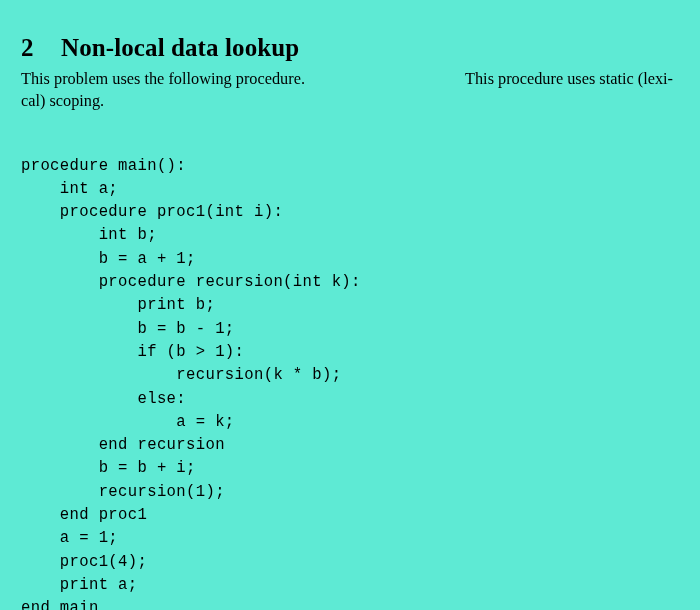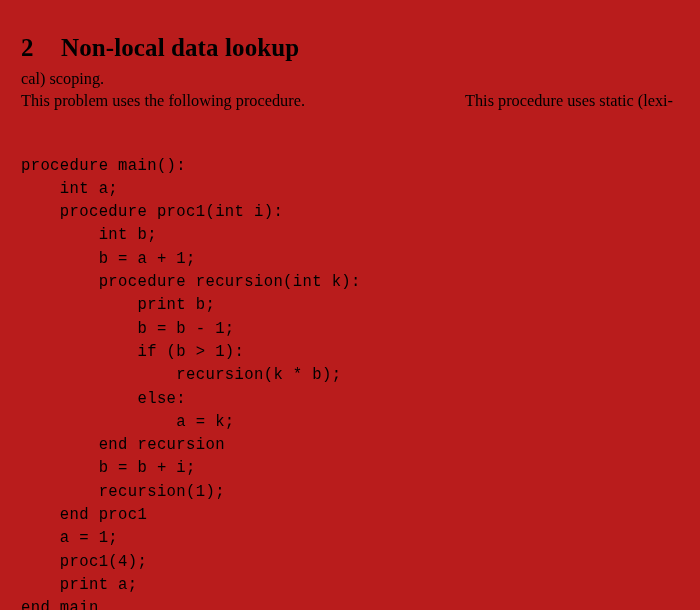--- a/index.html
+++ b/index.html
@@ -13,21 +13,21 @@
     height: 610px;
     overflow: hidden;
     color: #000000;
     font-family: "Liberation Serif", "DejaVu Serif", serif;
     -webkit-font-smoothing: antialiased;
   }
   .page {
     position: relative;
     width: 700px;
     height: 610px;
-    background: #b91c1c;
+    background: #5eead4;
     box-sizing: border-box;
     padding: 16px;
   }
 
   
   .section-heading {
     position: absolute;
     left: 21px;
     top: 16px;
     font-family: "Liberation Serif", "DejaVu Serif", serif;
@@ -93,22 +93,22 @@
 </head>
 <body>
 
 <div class="page">
 
   <h1 class="section-heading">
     <span class="sec-num">2</span><span class="sec-title">Non-local data lookup</span>
   </h1>
 
   <div class="body-paragraph">
-    <span class="pline">cal) scoping.</span>
     <span class="pline line-justify">
       <span>This problem uses the following procedure.</span>
         <span>This procedure uses static (lexi-</span>
     </span>
+    <span class="pline">cal) scoping.</span>
   </div>
 
   <pre class="code-listing"><span class="code-line">procedure main():</span><span class="code-line">    int a;</span><span class="code-line">    procedure proc1(int i):</span><span class="code-line">        int b;</span><span class="code-line">        b = a + 1;</span><span class="code-line">        procedure recursion(int k):</span><span class="code-line">            print b;</span><span class="code-line">            b = b - 1;</span><span class="code-line">            if (b &gt; 1):</span><span class="code-line">                recursion(k * b);</span><span class="code-line">            else:</span><span class="code-line">                a = k;</span><span class="code-line">        end recursion</span><span class="code-line">        b = b + i;</span><span class="code-line">        recursion(1);</span><span class="code-line">    end proc1</span><span class="code-line">    a = 1;</span><span class="code-line">    proc1(4);</span><span class="code-line">    print a;</span><span class="code-line">end main</span></pre>
 
 </div>
 
 </body></html>

